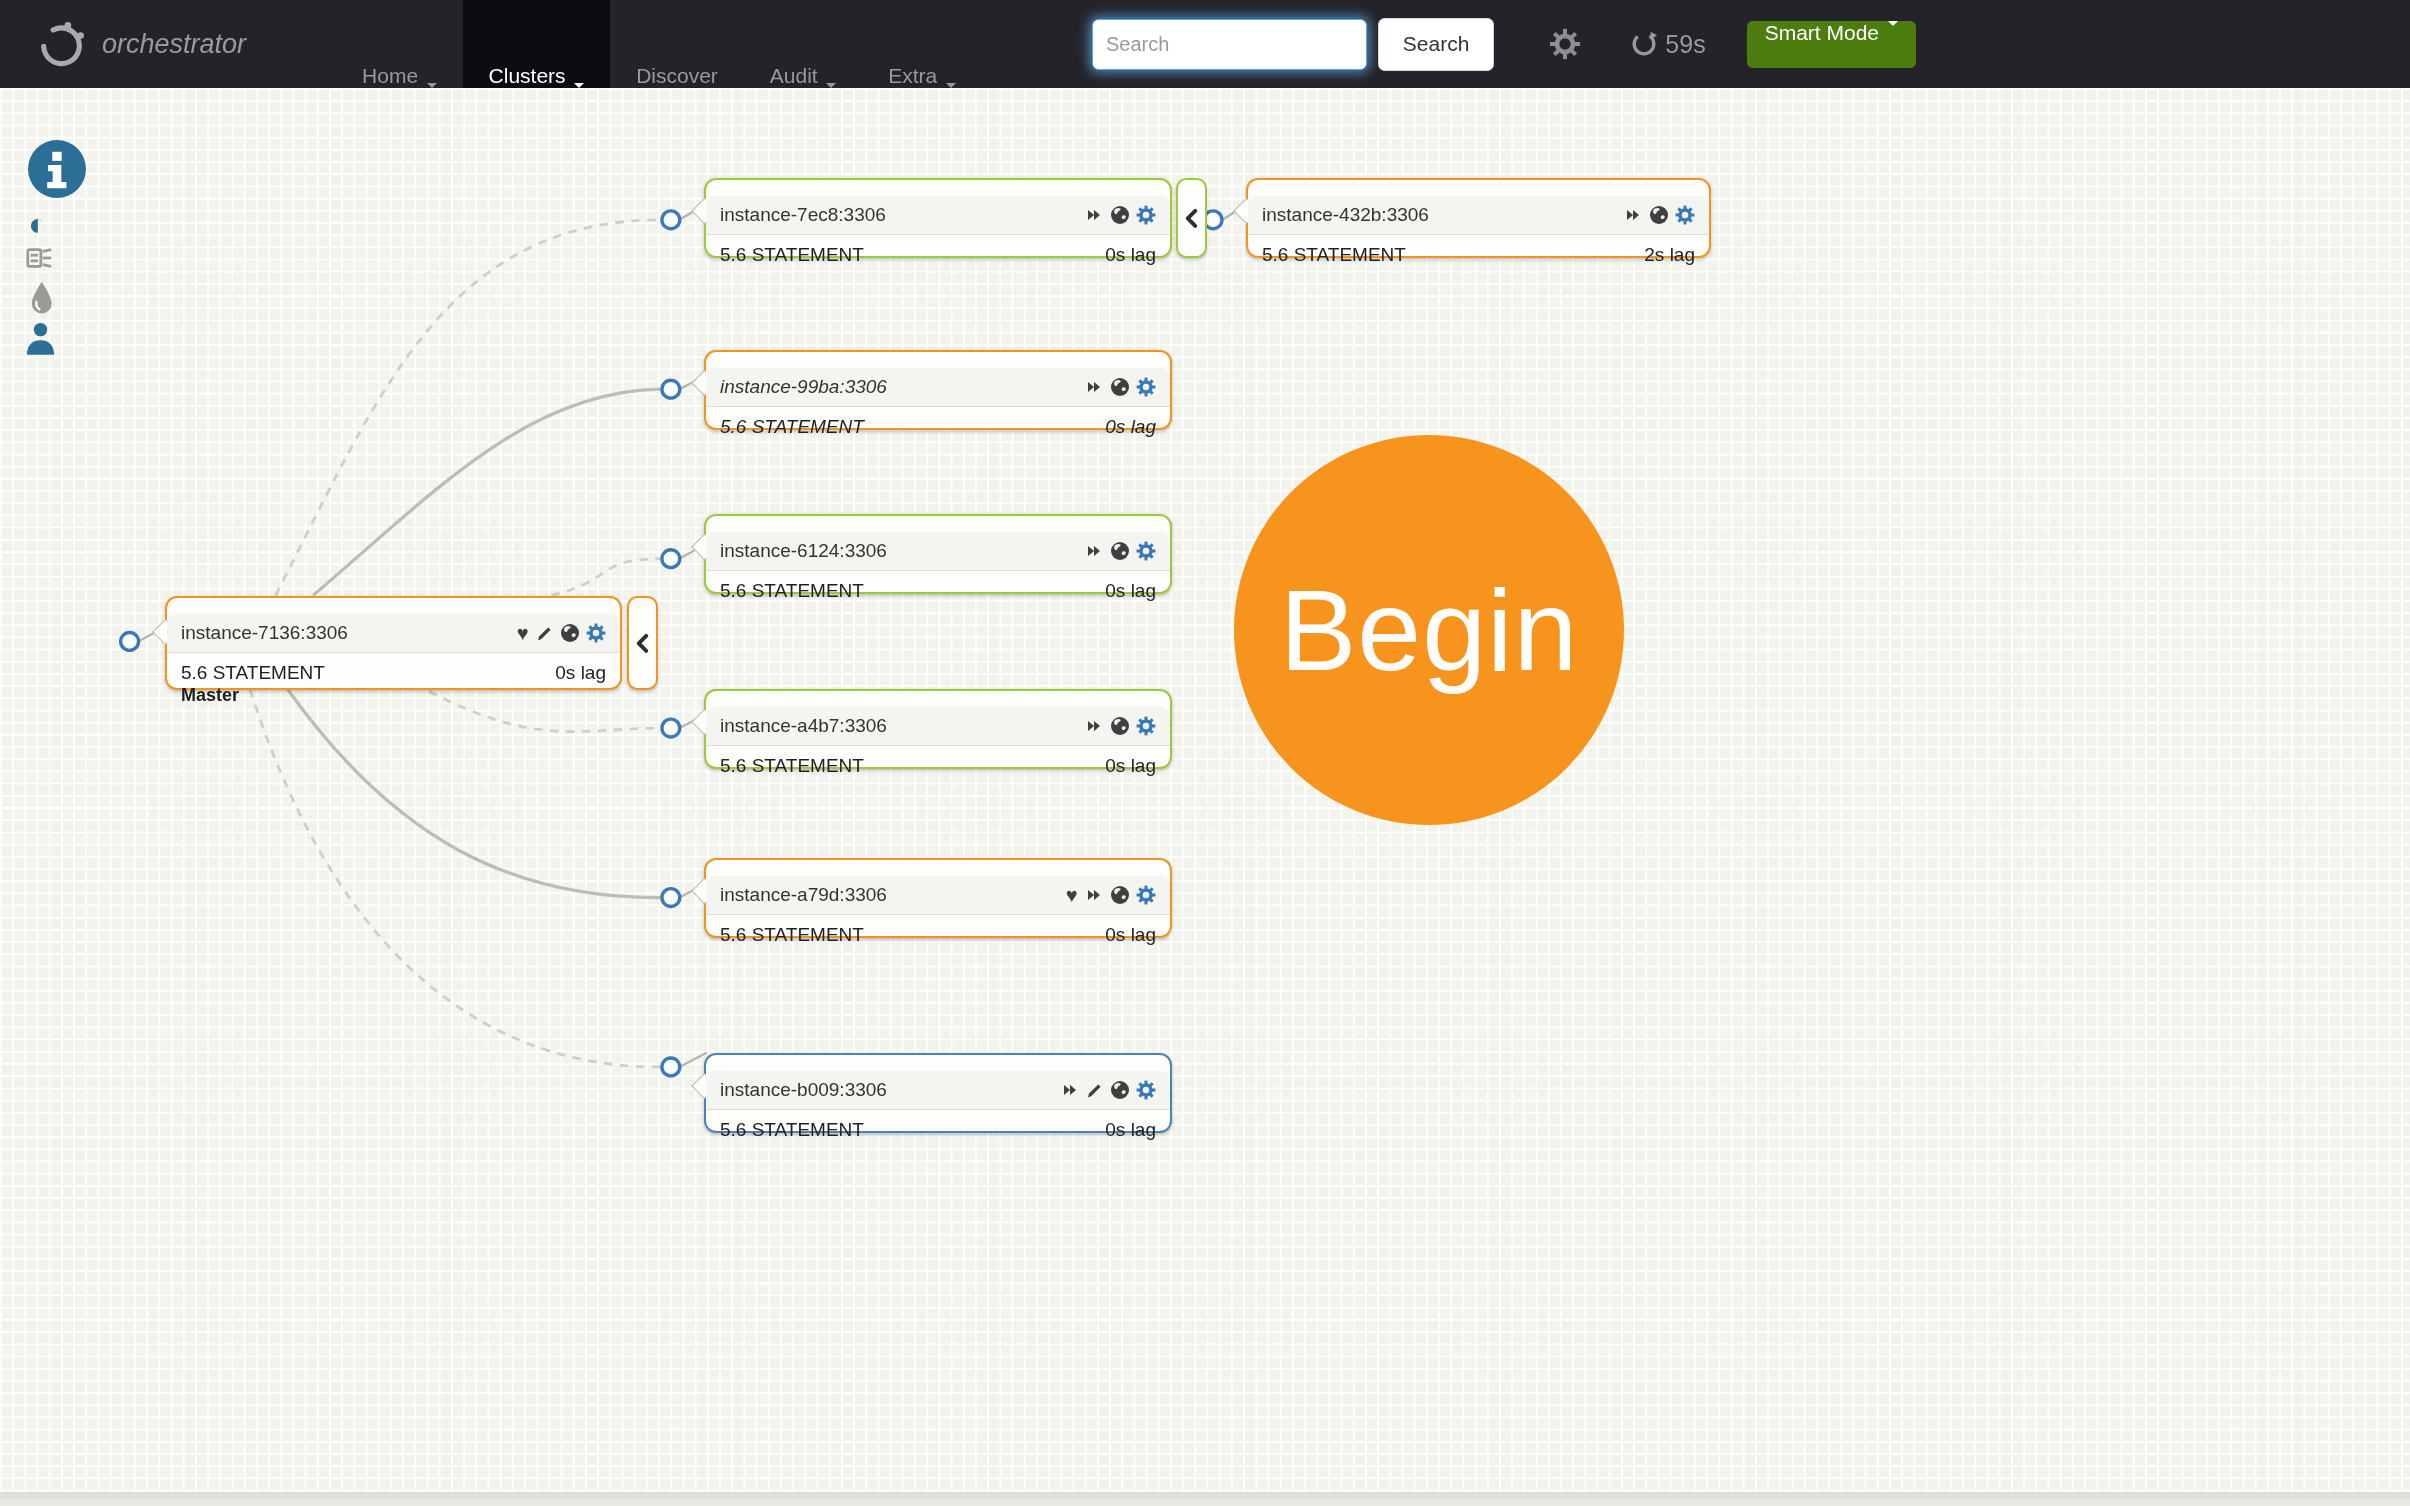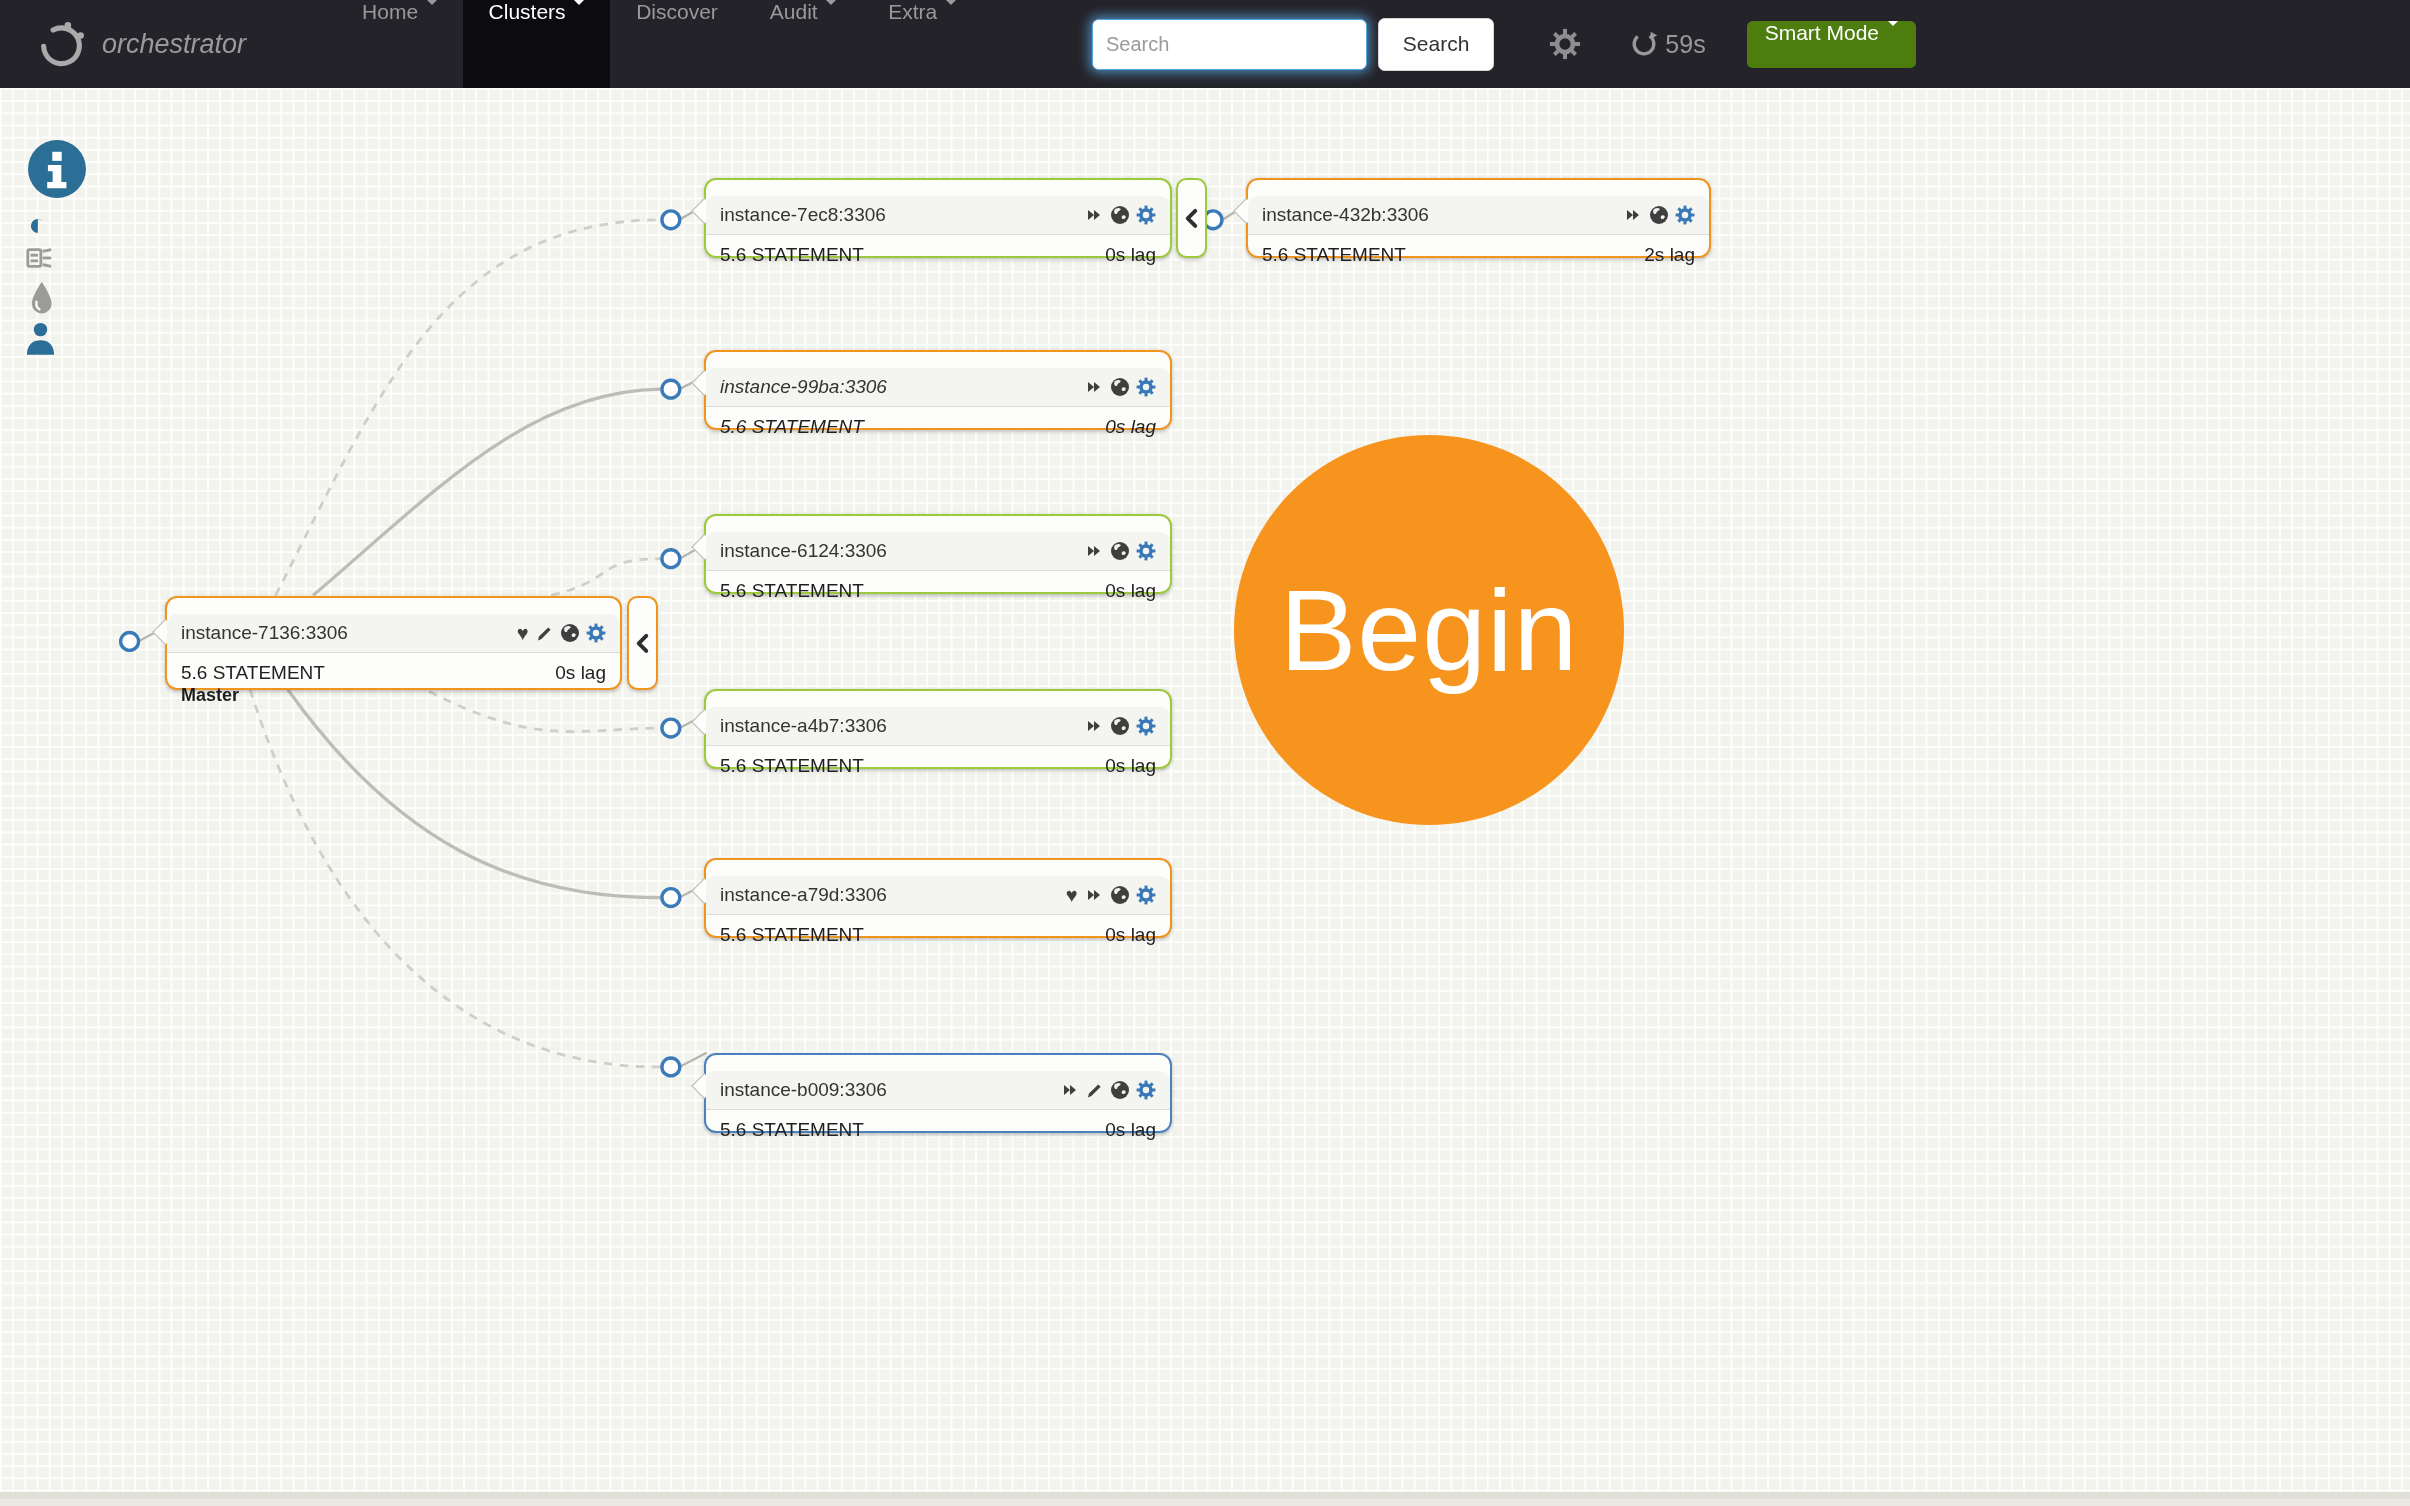--- a/index.html
+++ b/index.html
@@ -10,21 +10,21 @@
   }
   
   .navbar{
     position:absolute;left:0;top:0;width:2411px;height:88px;
     background:#242329;display:flex;align-items:center;z-index:50;
   }
   .brand{display:flex;align-items:center;gap:15px;margin-left:36px;}
   .brand-text{color:#9a9a9a;font-size:27px;font-style:italic;}
   .nav-items{display:flex;align-items:center;height:88px;margin-left:90px;}
   .nav-item{
-    height:88px;display:flex;align-items:flex-start;padding:0 26px;
+    height:88px;display:flex;align-items:flex-end;padding:0 26px;
     color:#999;font-size:21px;cursor:pointer;
   }
   .nav-item.active{background:#0c0b10;color:#fff;}
   .caret{
     display:inline-block;width:0;height:0;margin-left:8.5px;
     border-left:5.6px solid transparent;border-right:5.6px solid transparent;
     border-top:5.6px solid #999;
   }
   .nav-item.active .caret{border-top-color:#fff;}
   .nav-right{position:absolute;left:1092px;top:0;height:88px;display:flex;align-items:center;}

